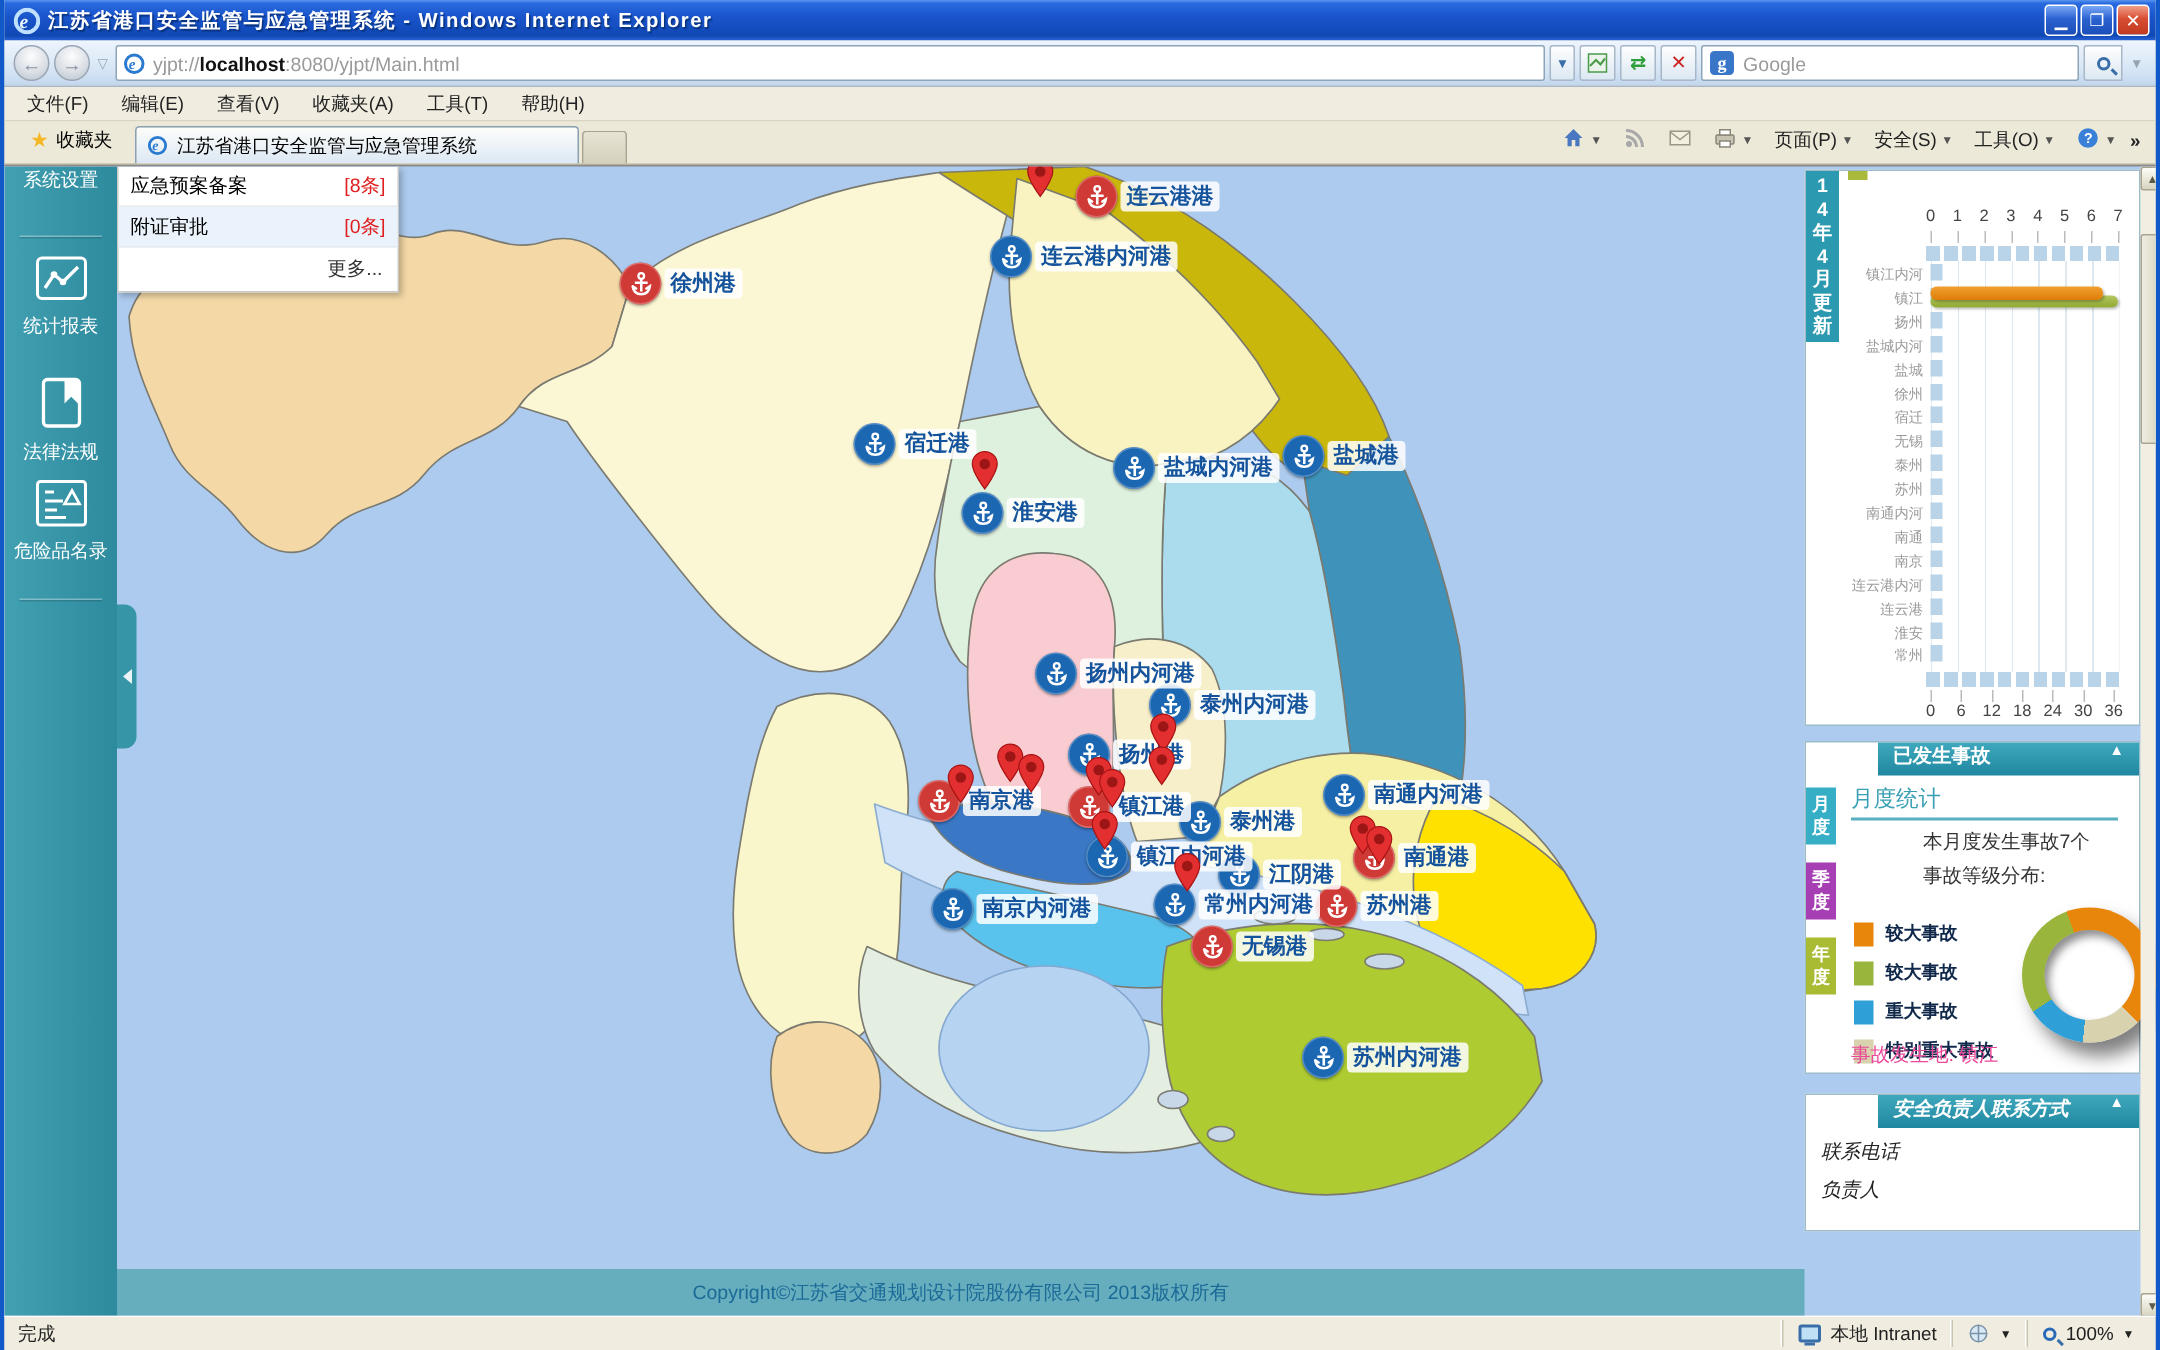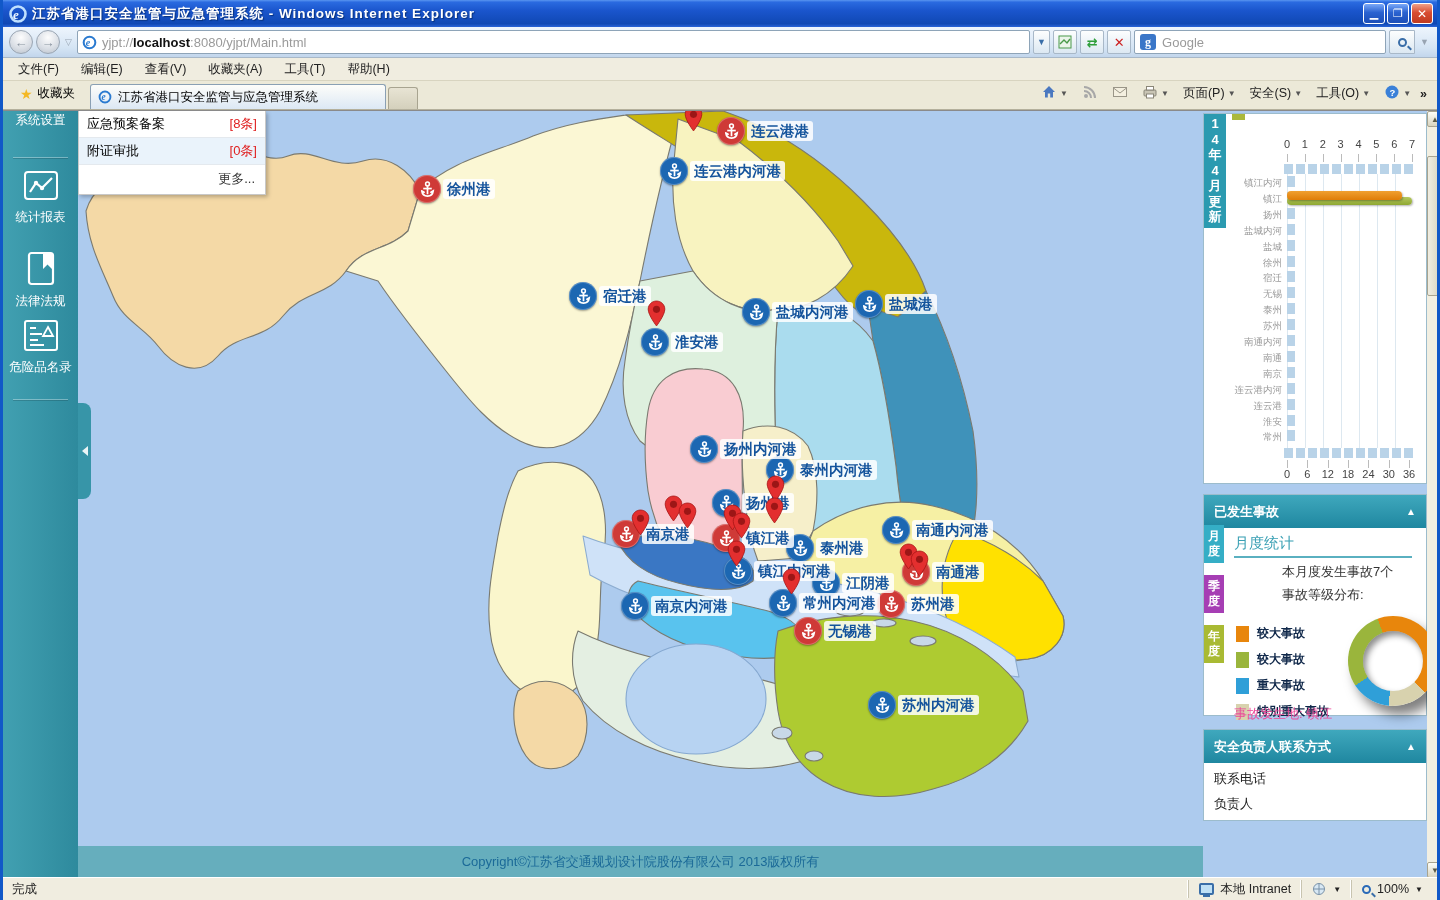--- a/index.html
+++ b/index.html
@@ -107,38 +107,38 @@
   .axis-top, .axis-bot { position:absolute; font-size:11px; color:#444; }
   .tickline { position:absolute; width:1px; height:8px; background:#bbb; }
   .stripe { position:absolute; left:80px; width:132px; height:10px;
     background:repeating-linear-gradient(90deg,#b9d3e8 0 9px,#fff 9px 12px); }
   .grid { position:absolute; left:83px; top:56px; width:126px; height:288px;
     background:repeating-linear-gradient(90deg,#dde8f0 0 1px,transparent 1px 18px); }
   .crow-label { position:absolute; font-size:9.5px; color:#999; width:76px; text-align:right; }
   .stub { position:absolute; left:83px; width:8px; height:11px; background:#b9d3e8; }
   .bar { position:absolute; border-radius:4px; }
   .a-panel { top:383px; height:222px; }
-  .phead { height:33px; background:linear-gradient(180deg,#3fa8bd,#1f87a0); color:#fff; font-weight:bold;
-    font-size:13px; display:flex; align-items:center; padding:0 10px; }
+  .phead { height:22px; background:linear-gradient(180deg,#3fa8bd,#1f87a0); color:#fff; font-weight:bold;
+    font-size:13px; display:flex; align-items:flex-start; padding:0 10px;margin-left:48px; }
   .phead .up { margin-left:auto; font-size:10px; }
   .vtabs { position:absolute; left:0; top:30px; width:20px; }
   .vtab { width:20px; color:#fff; font-weight:bold; font-size:12px; text-align:center; padding:4px 0;
     line-height:15px; margin-bottom:12px; cursor:pointer; }
   .a-body { margin-left:22px; position:relative; height:197px; font-size:13px; color:#333; }
   .a-title { color:#3aa0b4; font-size:15px; padding:6px 0 3px 8px; }
   .a-rule { margin-left:8px; width:178px; height:2px; background:#5ab0c0; }
   .a-line { padding:5px 0 0 8px;margin-left:48px; }
   .al-item { position:absolute; display:flex; align-items:center; gap:8px; font-weight:bold; font-size:12px; color:#10284a; }
   .al-chip { width:13px; height:16px; }
   .donut { position:absolute; width:90px; height:90px; border-radius:50%;
     box-shadow:7px 9px 12px rgba(0,0,0,.5); }
   .donut::after { content:""; position:absolute; left:15px; top:15px; width:60px; height:60px;
     border-radius:50%; background:#fff; box-shadow:inset 3px 4px 6px rgba(0,0,0,.45); }
   .a-loc { position:absolute; left:8px; bottom:2px; font-size:13px; color:#ec4899; }
-  .c-panel { top:618px; height:92px; }
+  .c-panel { top:618px; height:92px;font-style:italic; }
   .c-row { padding:7px 0 0 10px; font-size:13px; color:#222; }
 
   
   .scroll { position:absolute; left:1424px; top:0; width:16px; height:767px; background:#f2efe2; z-index:9; }
   .sbtn { position:absolute; left:0; width:16px; height:16px; background:linear-gradient(180deg,#fdfdf8,#d8d4c0);
     border:1px solid #a8a490; border-radius:2px; color:#5a5a48; font-size:8px; display:flex; align-items:center; justify-content:center; }
   .sthumb { position:absolute; left:0; top:45px; width:16px; height:140px;
     background:linear-gradient(90deg,#efede2,#d4d0ba); border:1px solid #a8a490; border-radius:2px; }
 
   

